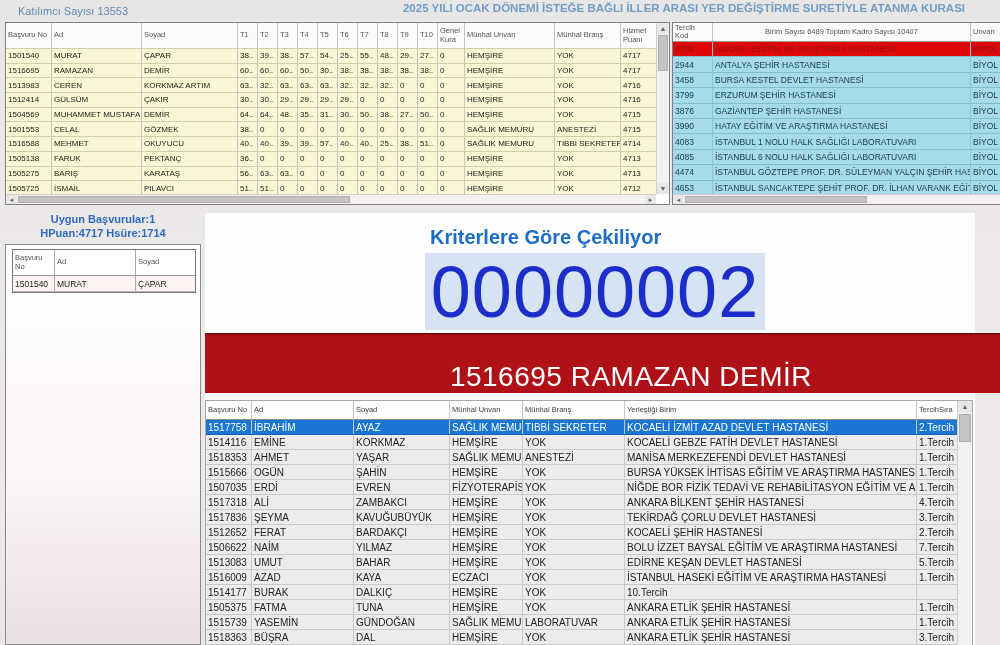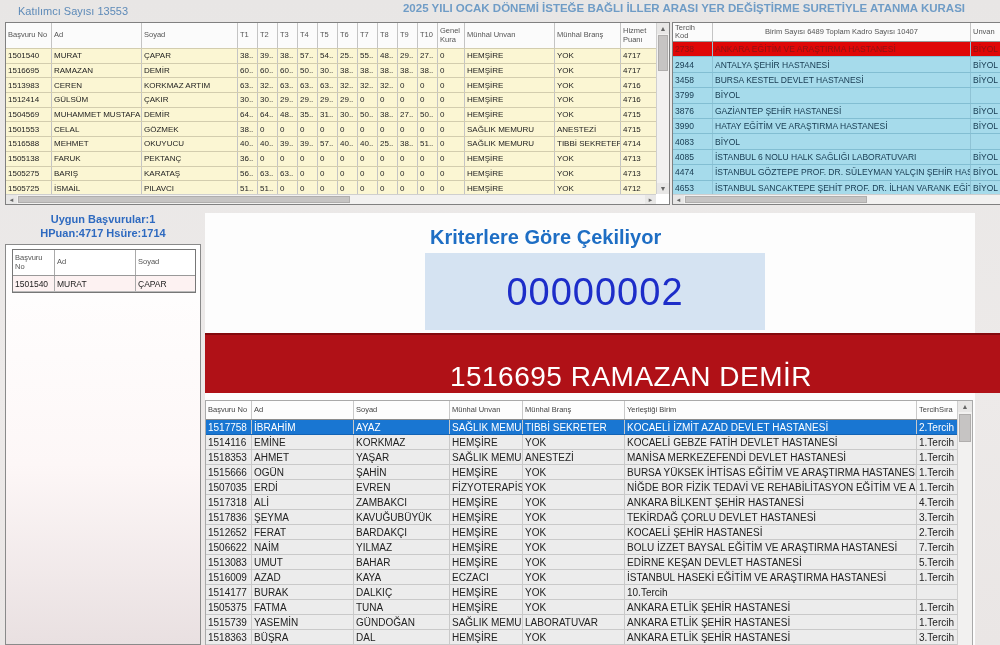--- a/index.html
+++ b/index.html
@@ -89,21 +89,21 @@
   .m-cols .tcell:nth-child(3){width:58px;border-right:none;}
 
   
   .main-panel{position:absolute;left:205px;top:213px;width:770px;height:432px;
         background:#fdfdfd;}
   .draw-label{position:absolute;left:225px;top:13px;font-size:20px;font-weight:bold;
         color:#1e6ec4;}
   .counter-box{position:absolute;left:220px;top:40px;width:340px;height:77px;
         background:var(--counter-bg,#d5e3f2);display:flex;align-items:center;
         justify-content:center;}
-  .counter{font-size:38px;line-height:1;color:var(--counter-blue,#1d2dc9);
+  .counter{font-size:72px;line-height:1;color:var(--counter-blue,#1d2dc9);
         letter-spacing:1px;}
   .winner-banner{position:absolute;left:0;top:120px;width:852px;height:60px;
         background:var(--banner-red,#b01117);border-top:2px solid #83090d;
         box-sizing:border-box;display:flex;align-items:flex-end;justify-content:center;
         color:#fff;font-size:28px;letter-spacing:0.5px;}
 
   
   .rtable{position:absolute;left:0;top:187px;width:768px;height:245px;background:#fff;
         border:1px solid #a9a9a9;border-bottom:none;box-sizing:border-box;}
   .rtable .tcontent{position:absolute;left:0;top:0;right:15px;bottom:0;overflow:hidden;}
@@ -372,34 +372,36 @@
           <div class="tcell">ANTALYA ŞEHİR HASTANESİ</div>
           <div class="tcell">BİYOL</div>
         </div>
         <div class="trow">
           <div class="tcell">3458</div>
           <div class="tcell">BURSA KESTEL DEVLET HASTANESİ</div>
           <div class="tcell">BİYOL</div>
         </div>
         <div class="trow">
           <div class="tcell">3799</div>
+          <div class="tcell">ERZURUM ŞEHİR HASTANESİ</div>
           <div class="tcell">BİYOL</div>
         </div>
         <div class="trow">
           <div class="tcell">3876</div>
           <div class="tcell">GAZİANTEP ŞEHİR HASTANESİ</div>
           <div class="tcell">BİYOL</div>
         </div>
         <div class="trow">
           <div class="tcell">3990</div>
           <div class="tcell">HATAY EĞİTİM VE ARAŞTIRMA HASTANESİ</div>
           <div class="tcell">BİYOL</div>
         </div>
         <div class="trow">
           <div class="tcell">4083</div>
+          <div class="tcell">İSTANBUL 1 NOLU HALK SAĞLIĞI LABORATUVARI</div>
           <div class="tcell">BİYOL</div>
         </div>
         <div class="trow">
           <div class="tcell">4085</div>
           <div class="tcell">İSTANBUL 6 NOLU HALK SAĞLIĞI LABORATUVARI</div>
           <div class="tcell">BİYOL</div>
         </div>
         <div class="trow">
           <div class="tcell">4474</div>
           <div class="tcell">İSTANBUL GÖZTEPE PROF. DR. SÜLEYMAN YALÇIN ŞEHİR HASTAN...</div>

